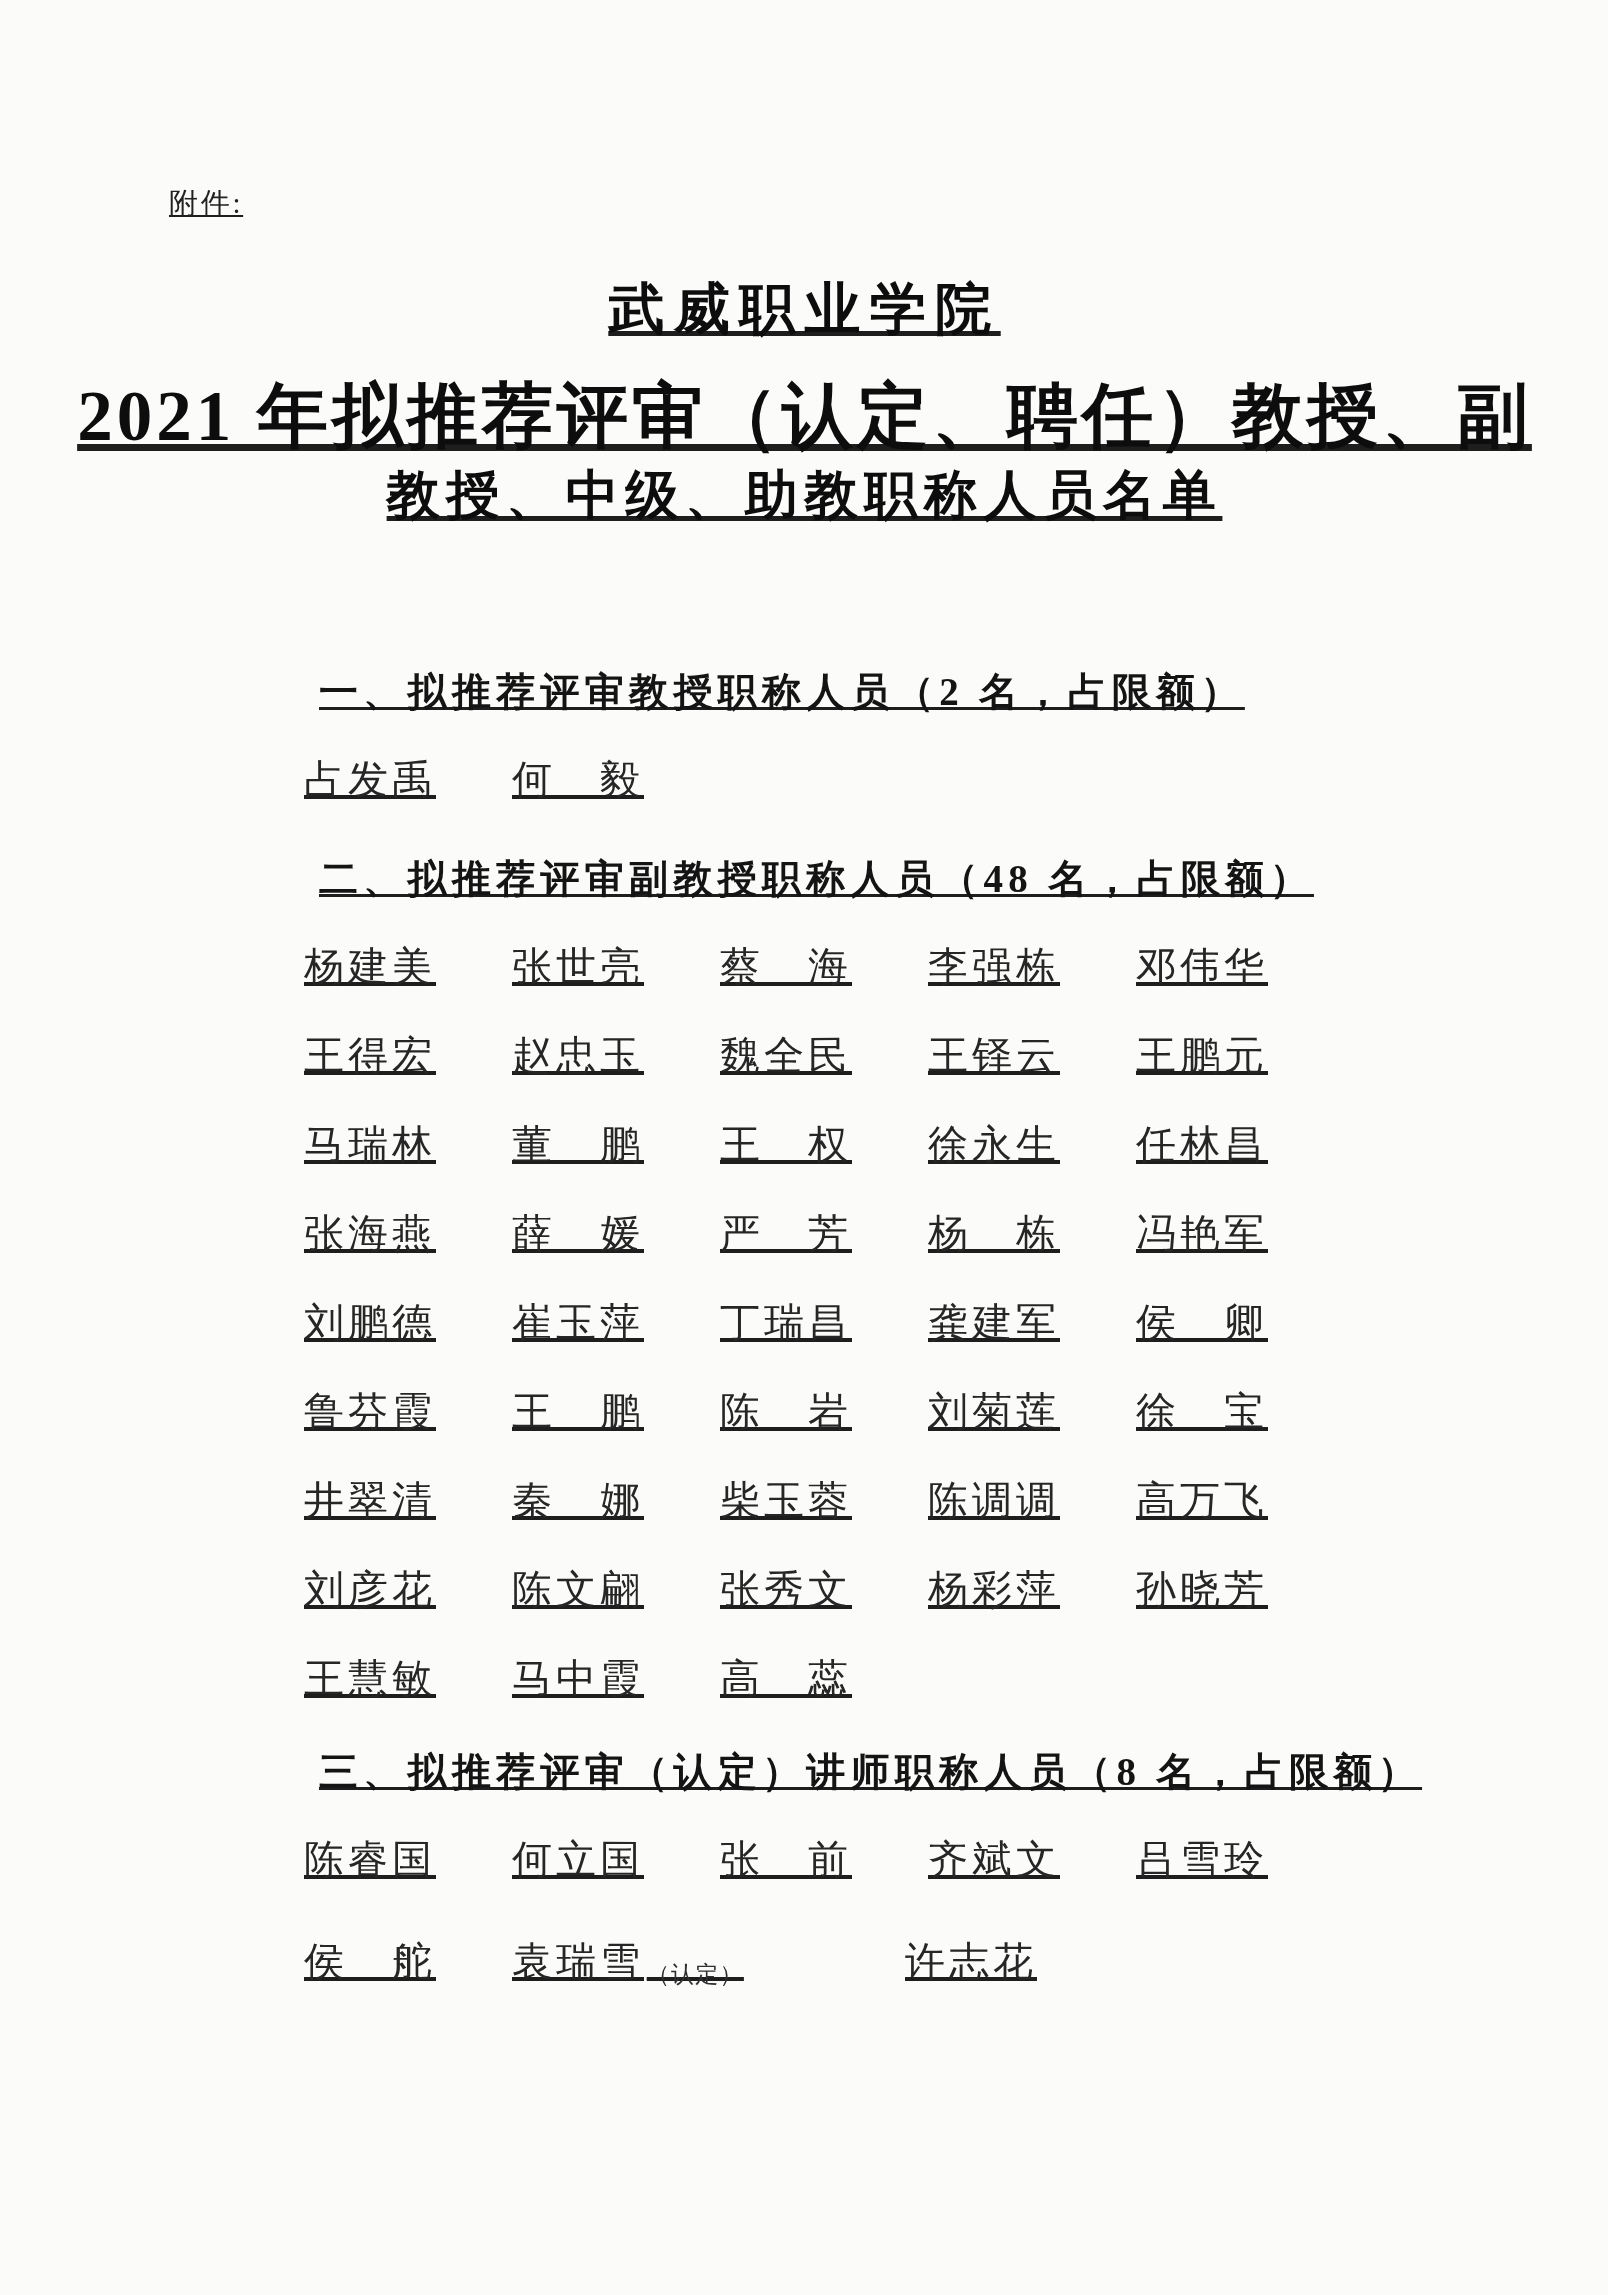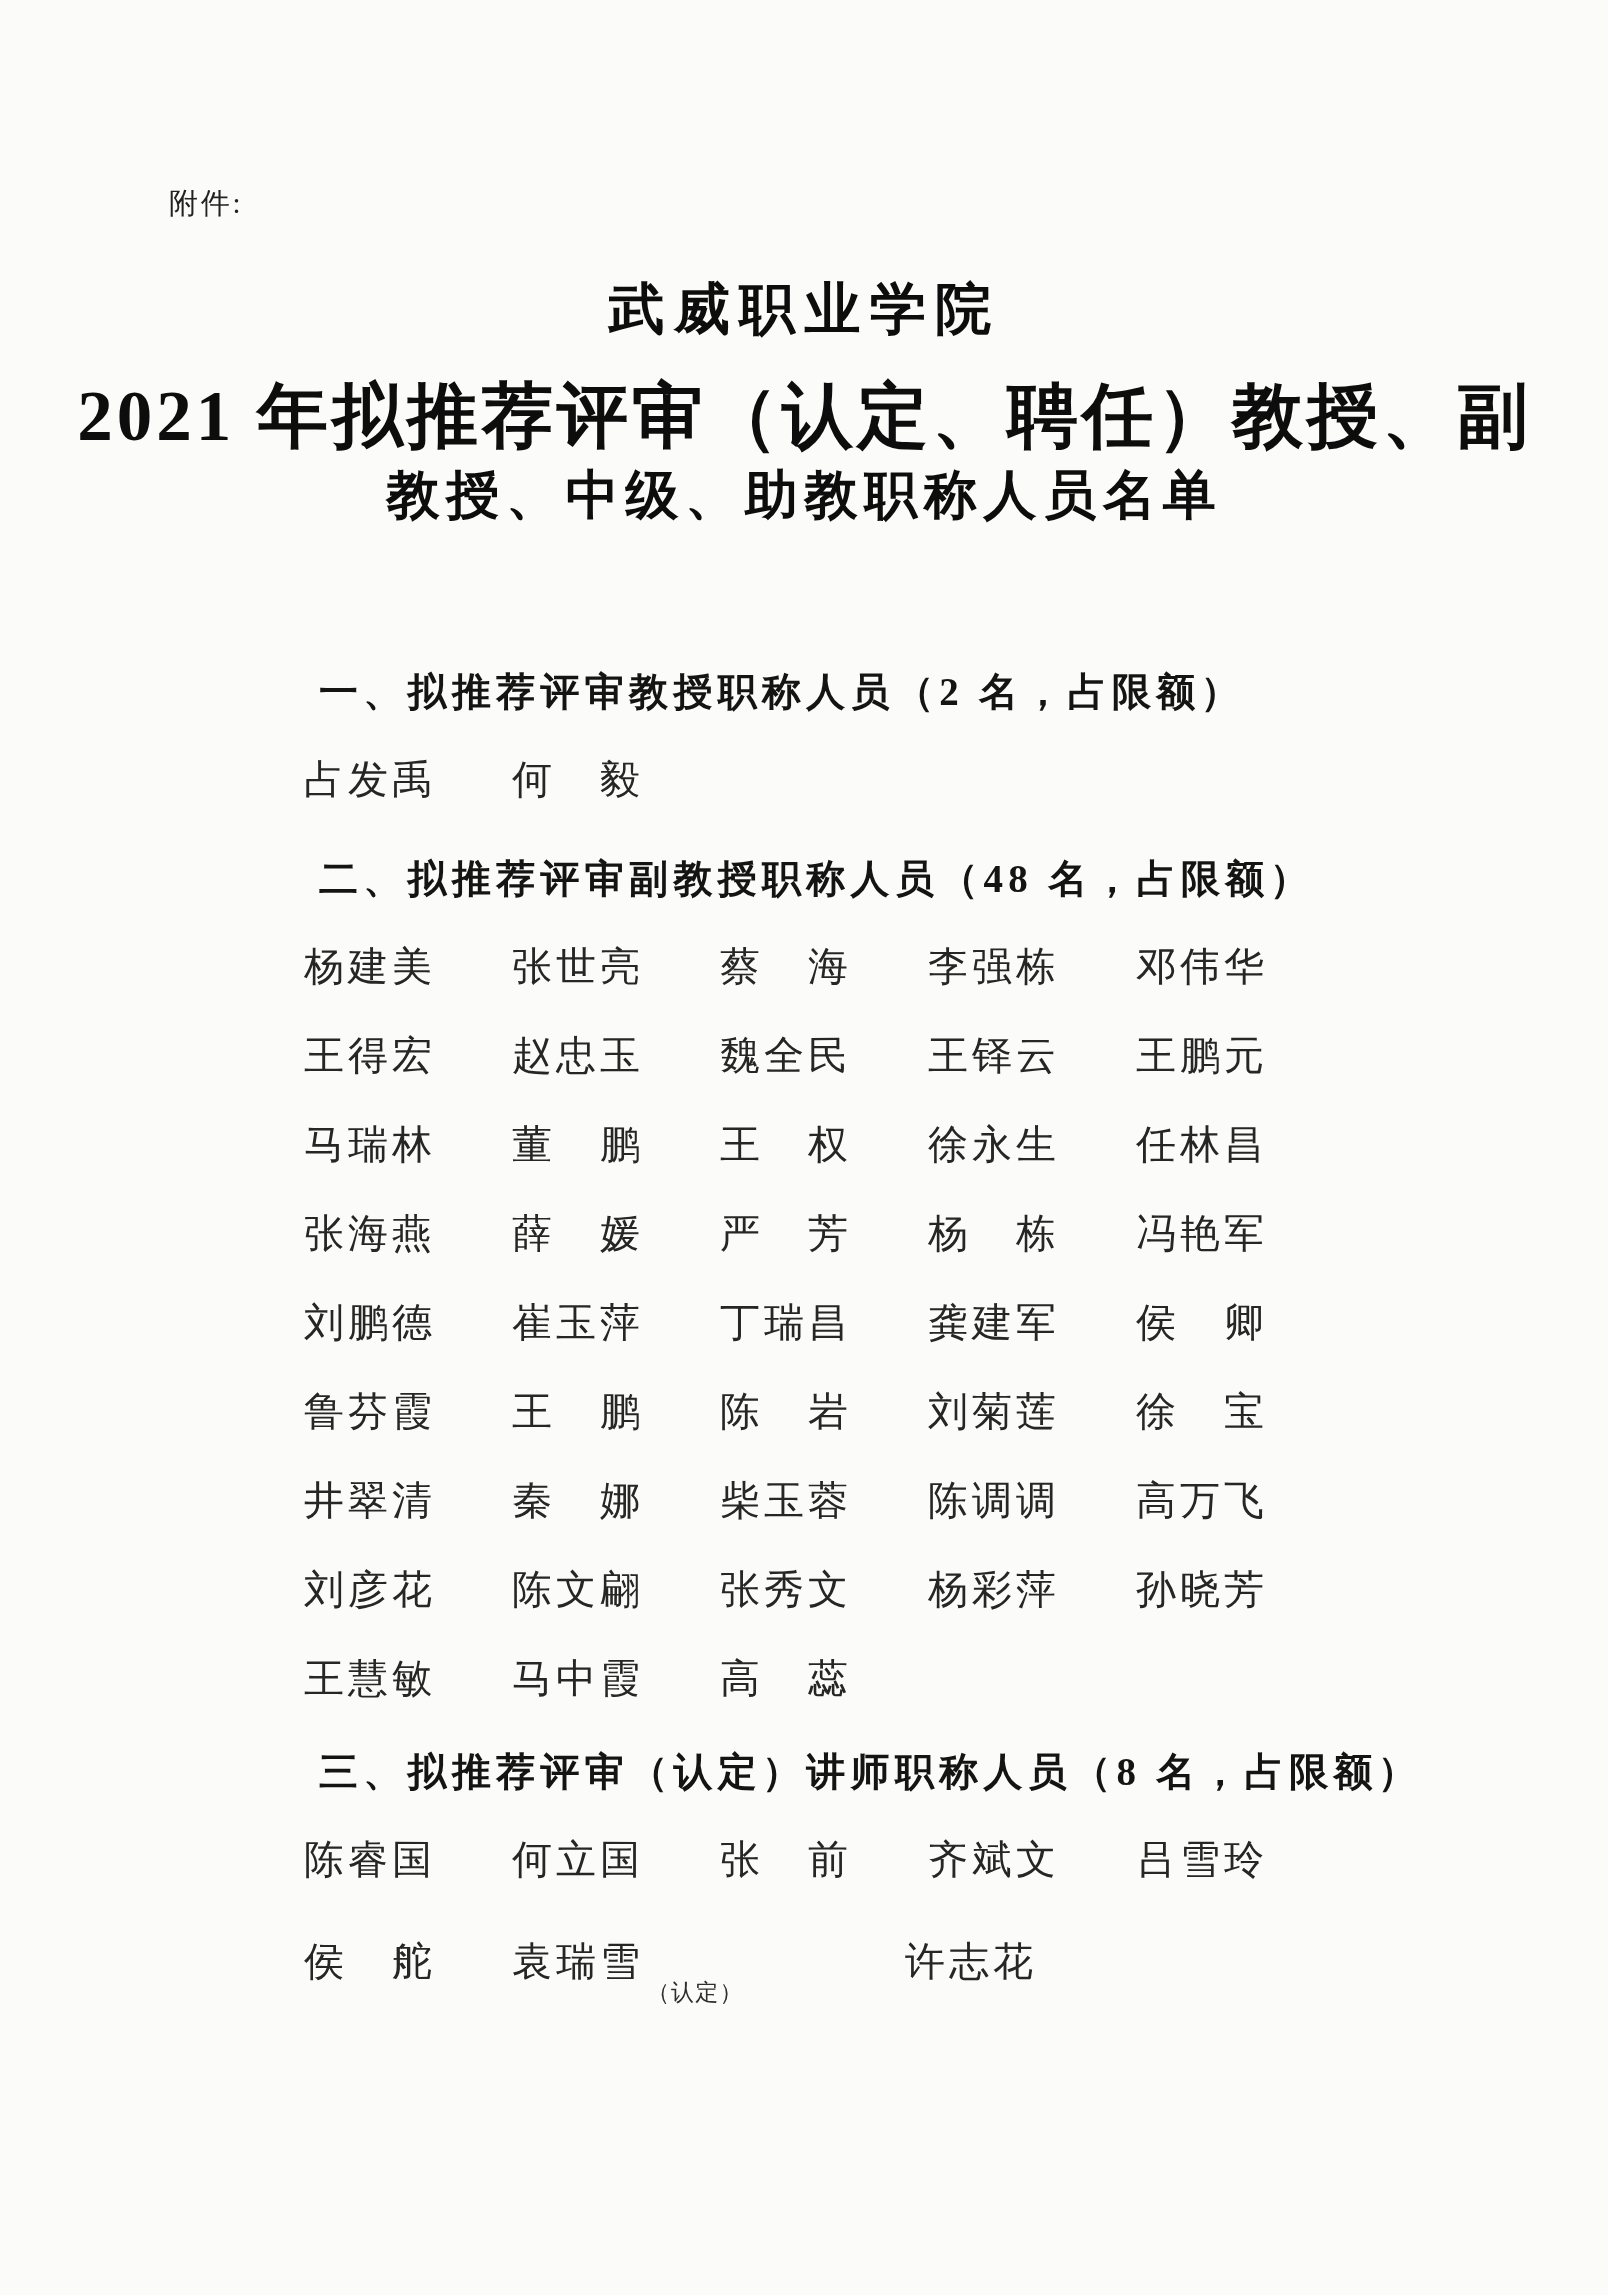--- a/index.html
+++ b/index.html
@@ -11,20 +11,21 @@
     height: 2295px;
     background: #fbfbf9;
     color: #1e1e1e;
     font-family: "Liberation Serif", "DejaVu Serif", serif;
     overflow: hidden;
   }
   .page {
     position: relative;
     width: 100%;
     height: 100%;
+    text-decoration: underline;
   }
   .attachment {
     padding-top: 189px;
     margin-left: 169px;
     font-size: 29px;
     line-height: 1;
     letter-spacing: 2.7px;
     color: #222;
   }
   .title-line {
@@ -74,21 +75,21 @@
     letter-spacing: 4px;
     white-space: nowrap;
   }
   .name.wide {
     width: 329px;
   }
   .note {
     font-size: 23px;
     letter-spacing: 1.3px;
     position: relative;
-    top: 25px;
+    top: 7px;
     margin-left: 2.7px;
     color: #2e2e2e;
   }
 </style>
 </head>
 <body>
 
 <div class="page">
 
   <div class="attachment">附件:</div>

